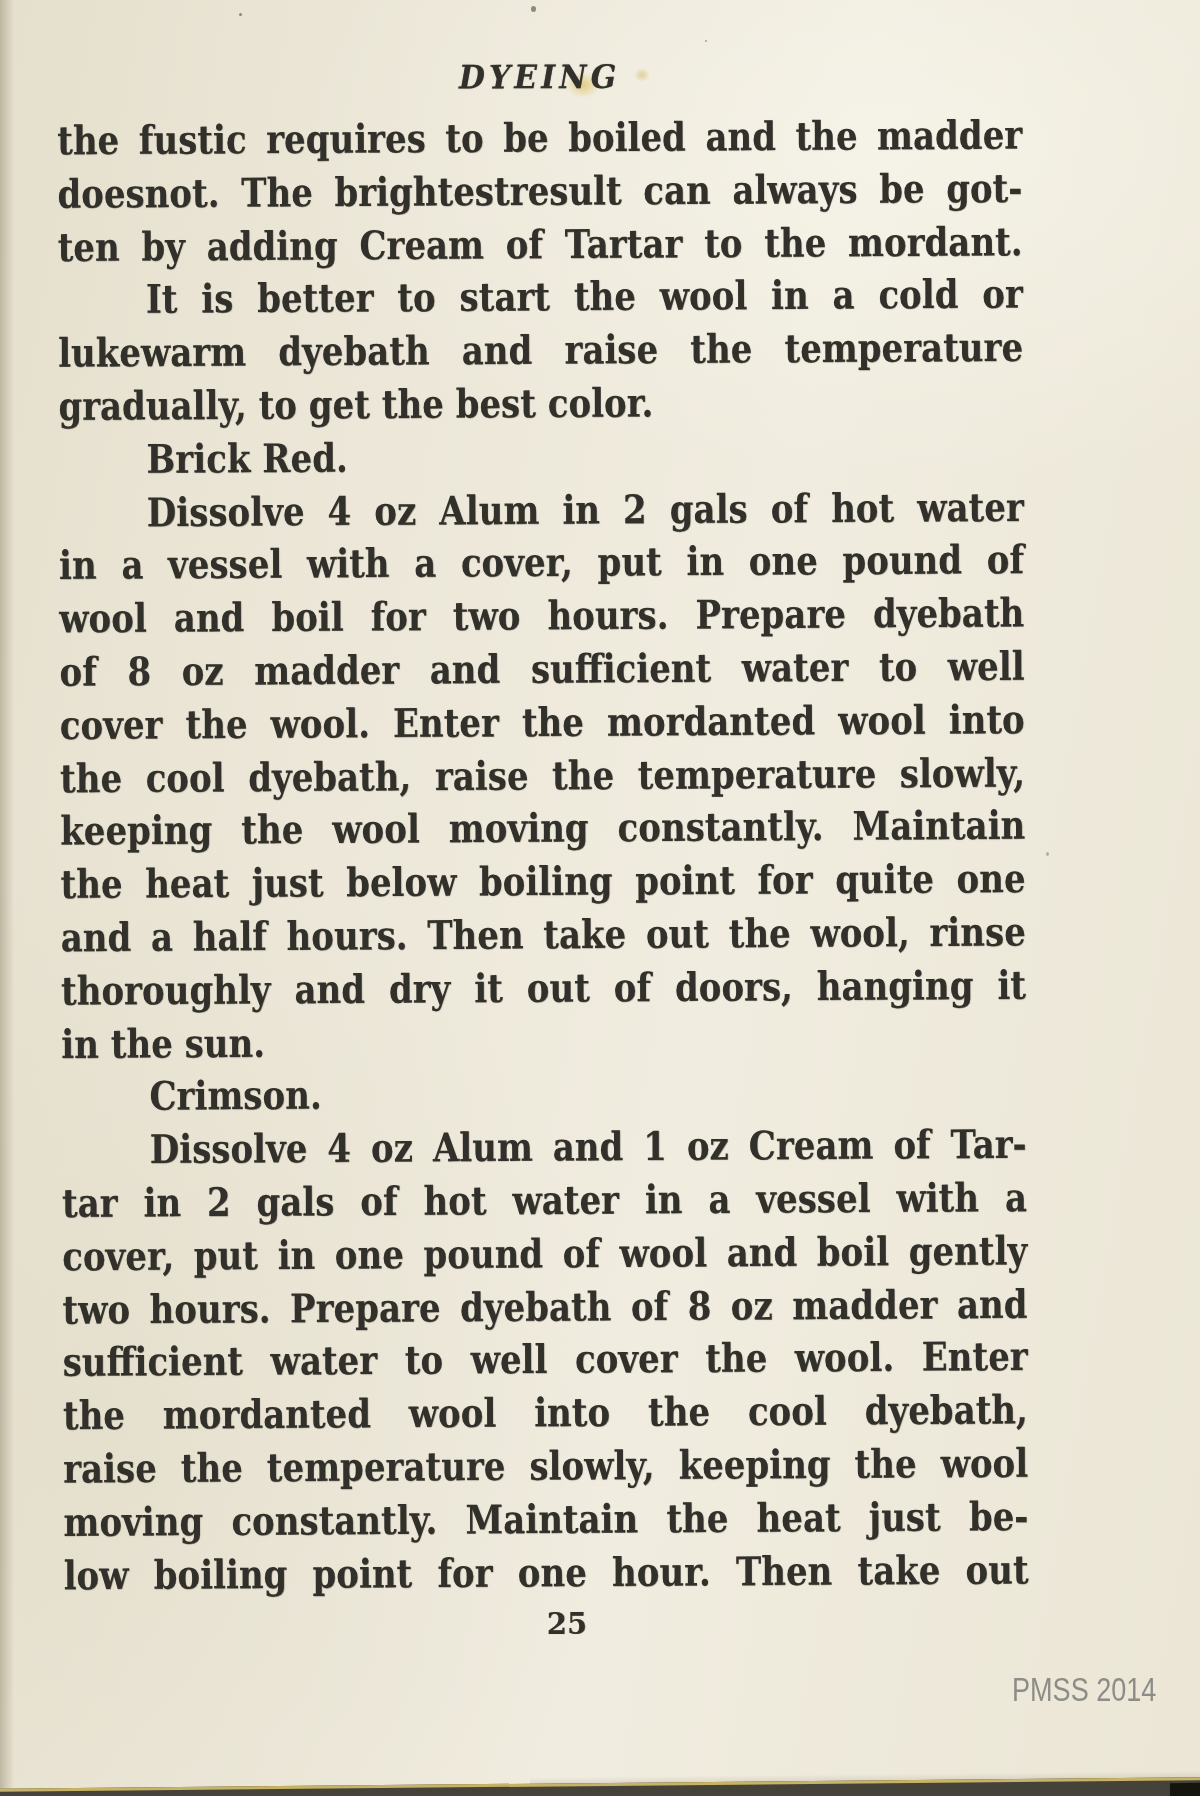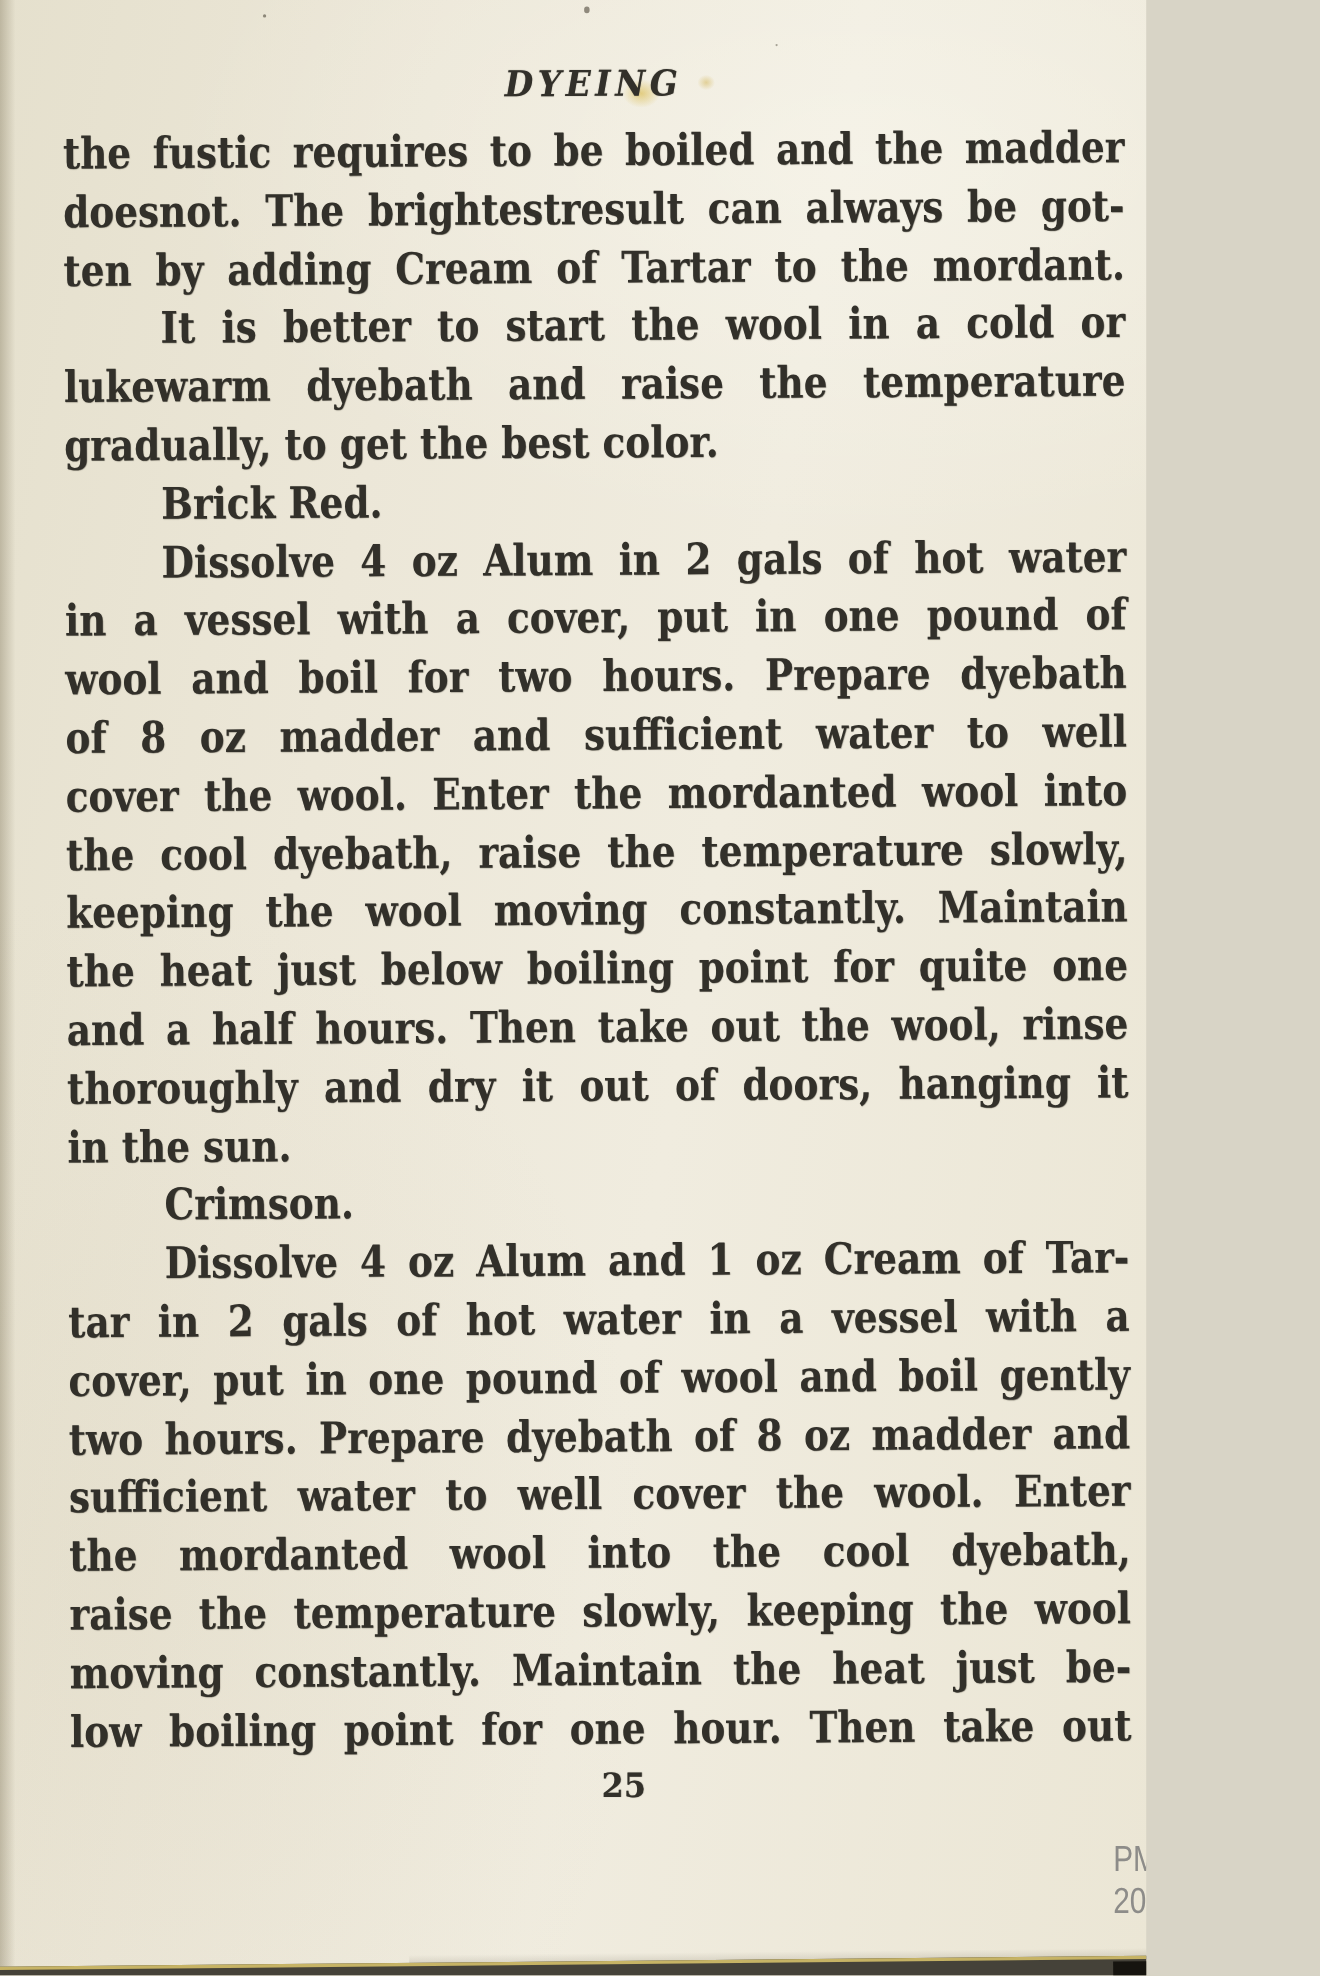--- a/index.html
+++ b/index.html
@@ -1,18 +1,18 @@
 <!DOCTYPE html>
 <html><head>
 <meta charset="utf-8">
 <style>
   html,body{margin:0;padding:0;background:#d8d4c6;}
   .page{
     position:relative;
-    width:1042px;height:1796px;
+    width:1200px;height:1796px;
     overflow:hidden;
     background:
       radial-gradient(ellipse 900px 500px at 75% 8%, rgba(255,255,248,.35), rgba(255,255,248,0) 70%),
       radial-gradient(ellipse 700px 900px at 10% 80%, rgba(205,196,168,.18), rgba(205,196,168,0) 70%),
       linear-gradient(100deg, #e5e0cd 0%, #ece7d8 30%, #f0ecdf 58%, #ebe6d5 100%);
     font-family:"DejaVu Serif","Liberation Serif",serif;
     color:#32302a;
   }
   .edge-left{
     position:absolute;left:0;top:0;width:14px;height:100%;

